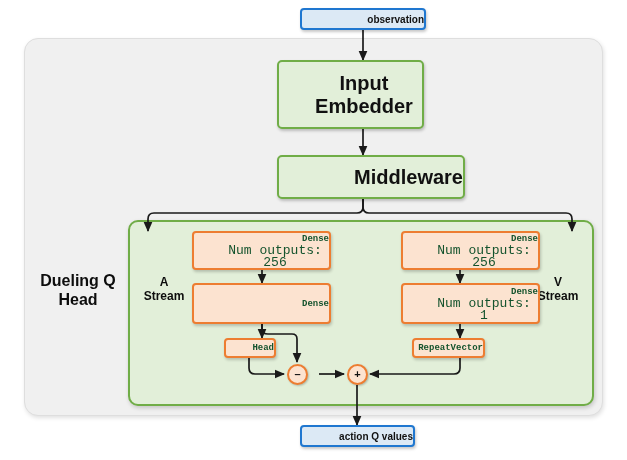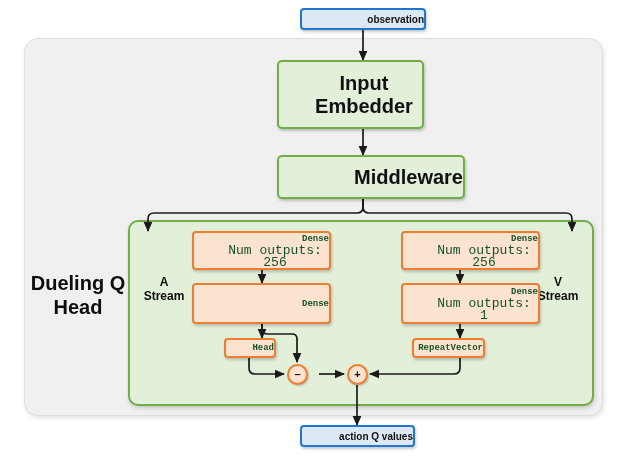--- a/index.html
+++ b/index.html
@@ -129,21 +129,21 @@
   
   .free-label {
     position: absolute;
     text-align: center;
     color: #0d0d0d;
     font-weight: 700;
     line-height: 1.18;
     white-space: pre-line;
   }
   .label-head {
-    font-size: 20px;
+    font-size: 16px;
   }
   .label-stream {
     font-size: 12px;
   }
 </style>
 </head>
 <body>
 
 <div id="canvas">
 

